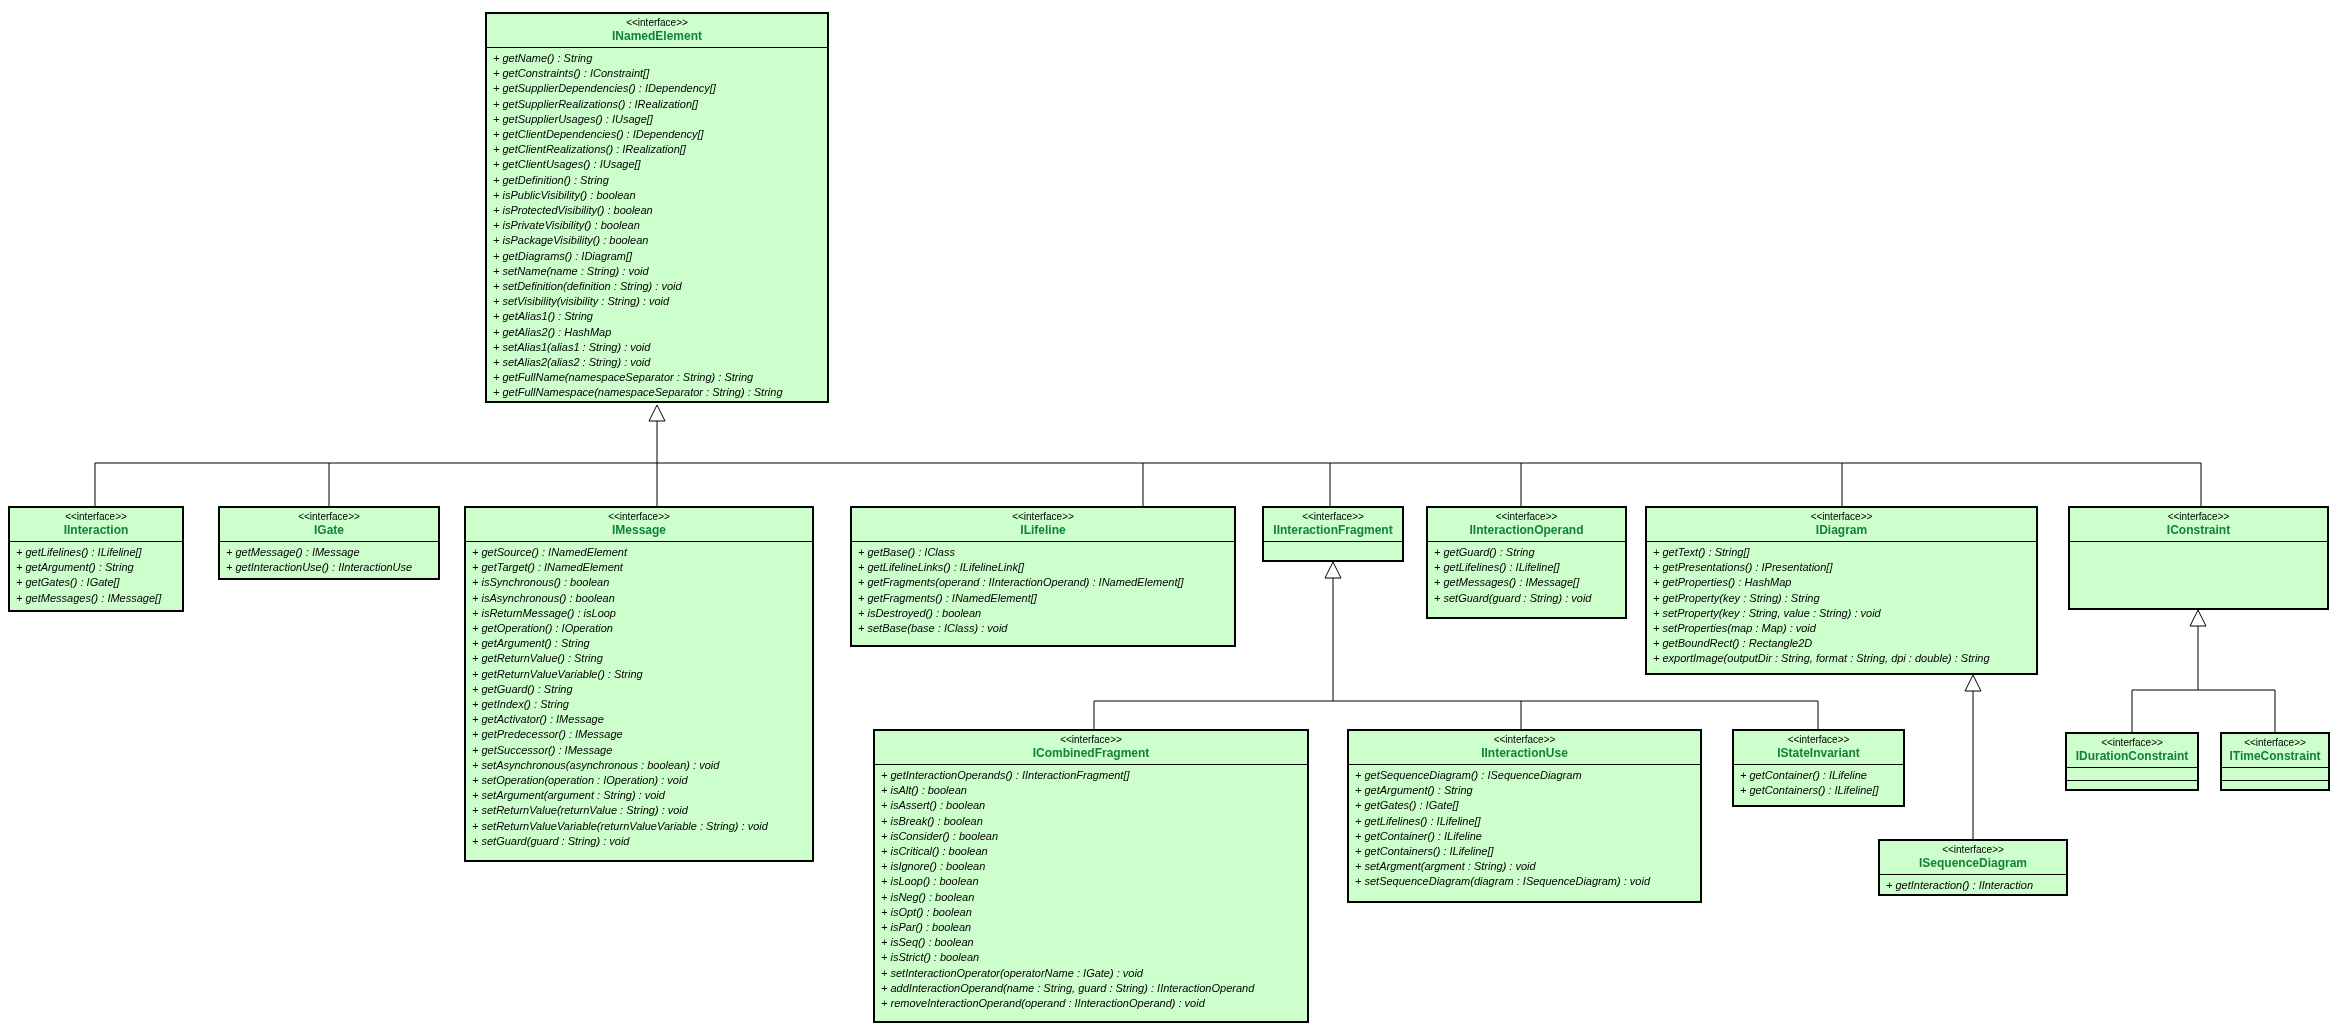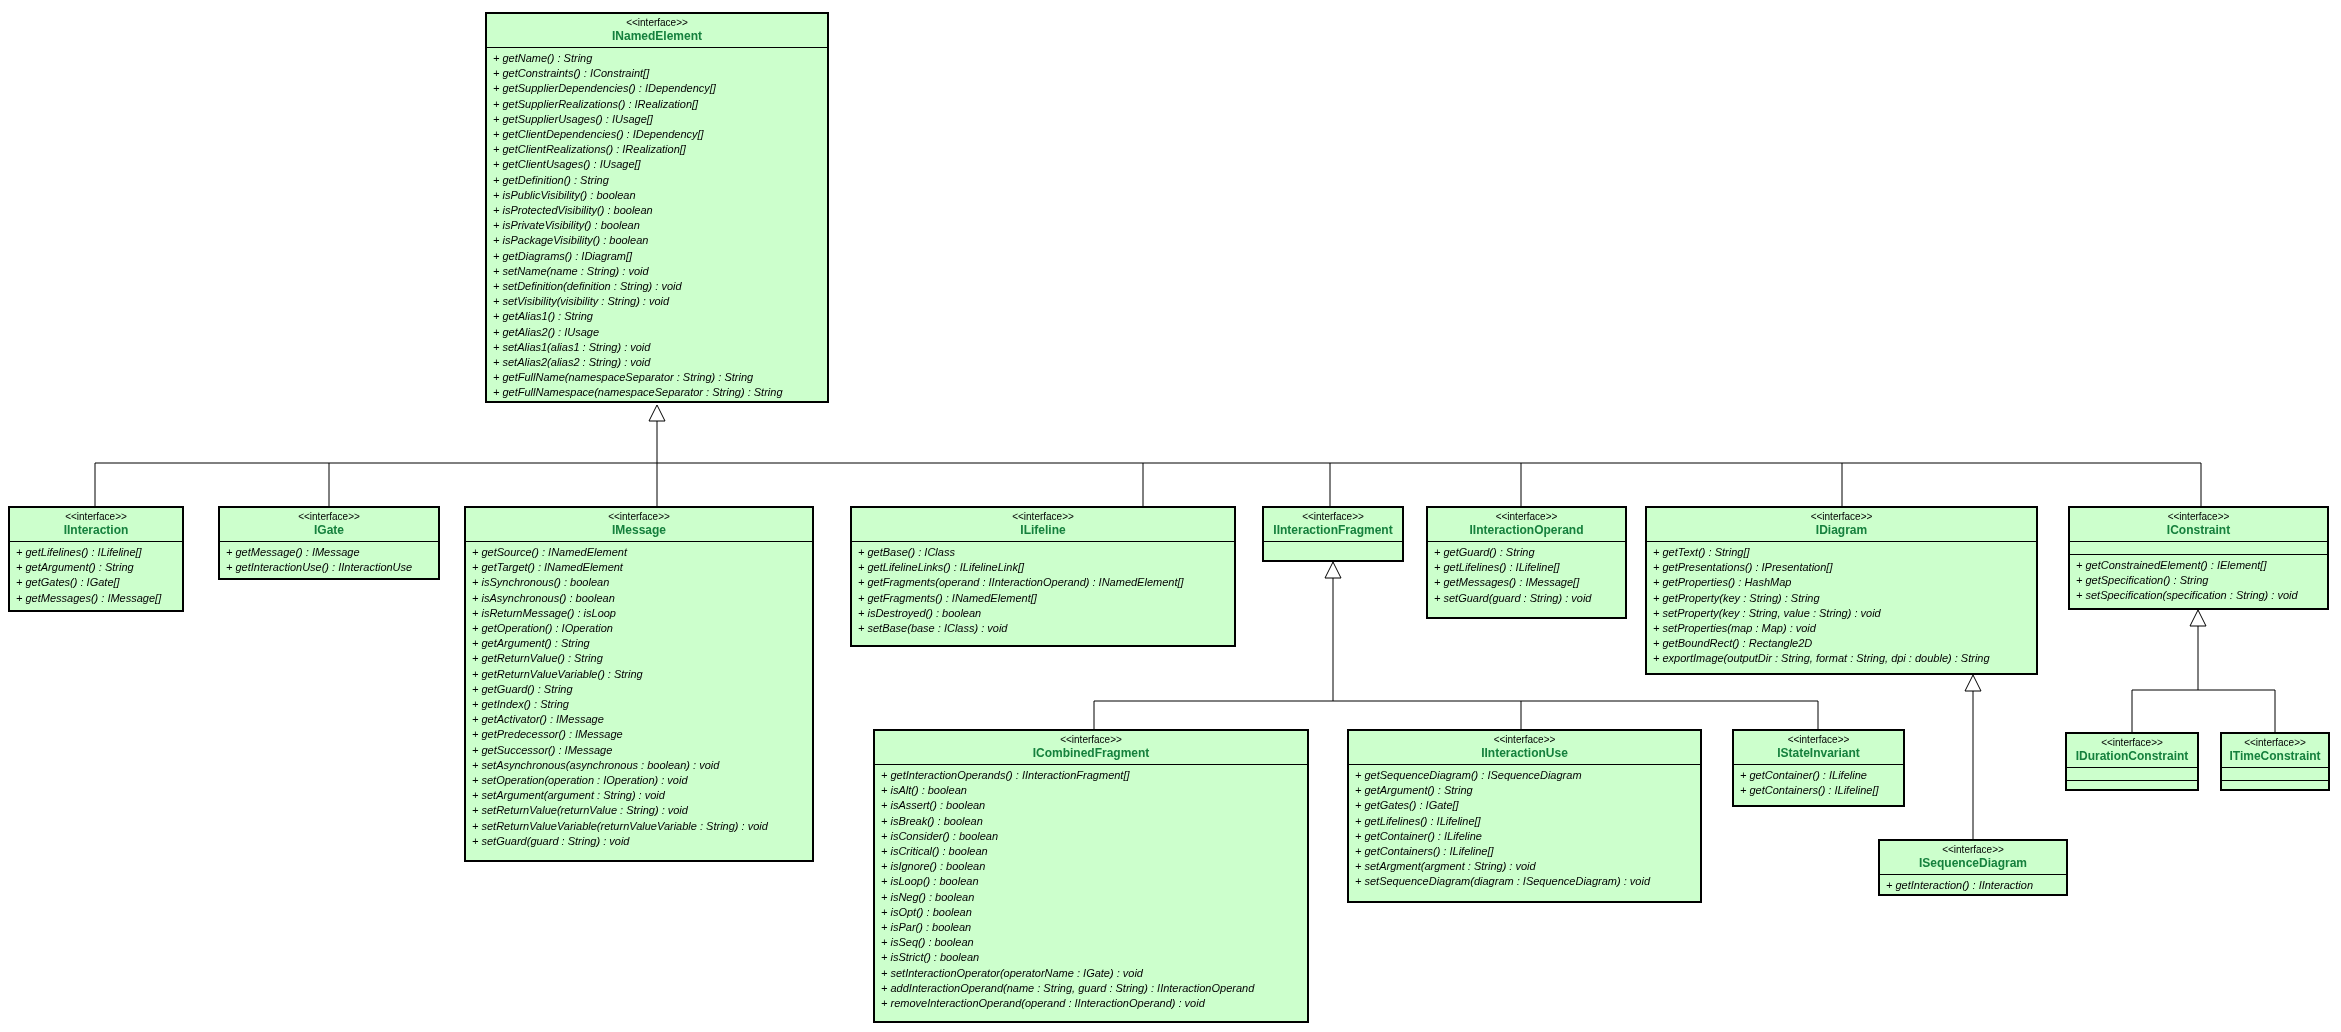--- a/index.html
+++ b/index.html
@@ -82,21 +82,21 @@
           <div class="m">+ getDefinition() : String</div>
           <div class="m">+ isPublicVisibility() : boolean</div>
           <div class="m">+ isProtectedVisibility() : boolean</div>
           <div class="m">+ isPrivateVisibility() : boolean</div>
           <div class="m">+ isPackageVisibility() : boolean</div>
           <div class="m">+ getDiagrams() : IDiagram[]</div>
           <div class="m">+ setName(name : String) : void</div>
           <div class="m">+ setDefinition(definition : String) : void</div>
           <div class="m">+ setVisibility(visibility : String) : void</div>
           <div class="m">+ getAlias1() : String</div>
-          <div class="m">+ getAlias2() : IUsage</div>
+          <div class="m">+ getAlias2() : HashMap</div>
           <div class="m">+ setAlias1(alias1 : String) : void</div>
           <div class="m">+ setAlias2(alias2 : String) : void</div>
           <div class="m">+ getFullName(namespaceSeparator : String) : String</div>
           <div class="m">+ getFullNamespace(namespaceSeparator : String) : String</div>
         </div>
       </div>
       <div class="uml-class" style="left: 8px; top: 506px; width: 176px; height: 106px;">
         <div class="hdr">
           <div class="stereo">&lt;&lt;interface&gt;&gt;</div>
           <div class="cname">IInteraction</div>
@@ -194,25 +194,20 @@
           <div class="m">+ getBoundRect() : Rectangle2D</div>
           <div class="m">+ exportImage(outputDir : String, format : String, dpi : double) : String</div>
         </div>
       </div>
       <div class="uml-class" style="left: 2068px; top: 506px; width: 261px; height: 104px;">
         <div class="hdr">
           <div class="stereo">&lt;&lt;interface&gt;&gt;</div>
           <div class="cname">IConstraint</div>
         </div>
         <div class="empty-comp"></div>
-        <div class="methods">
-          <div class="m">+ getConstrainedElement() : IElement[]</div>
-          <div class="m">+ getSpecification() : String</div>
-          <div class="m">+ setSpecification(specification : String) : void</div>
-        </div>
       </div>
       <div class="uml-class" style="left: 873px; top: 729px; width: 436px; height: 294px;">
         <div class="hdr">
           <div class="stereo">&lt;&lt;interface&gt;&gt;</div>
           <div class="cname">ICombinedFragment</div>
         </div>
         <div class="methods">
           <div class="m">+ getInteractionOperands() : IInteractionFragment[]</div>
           <div class="m">+ isAlt() : boolean</div>
           <div class="m">+ isAssert() : boolean</div>

